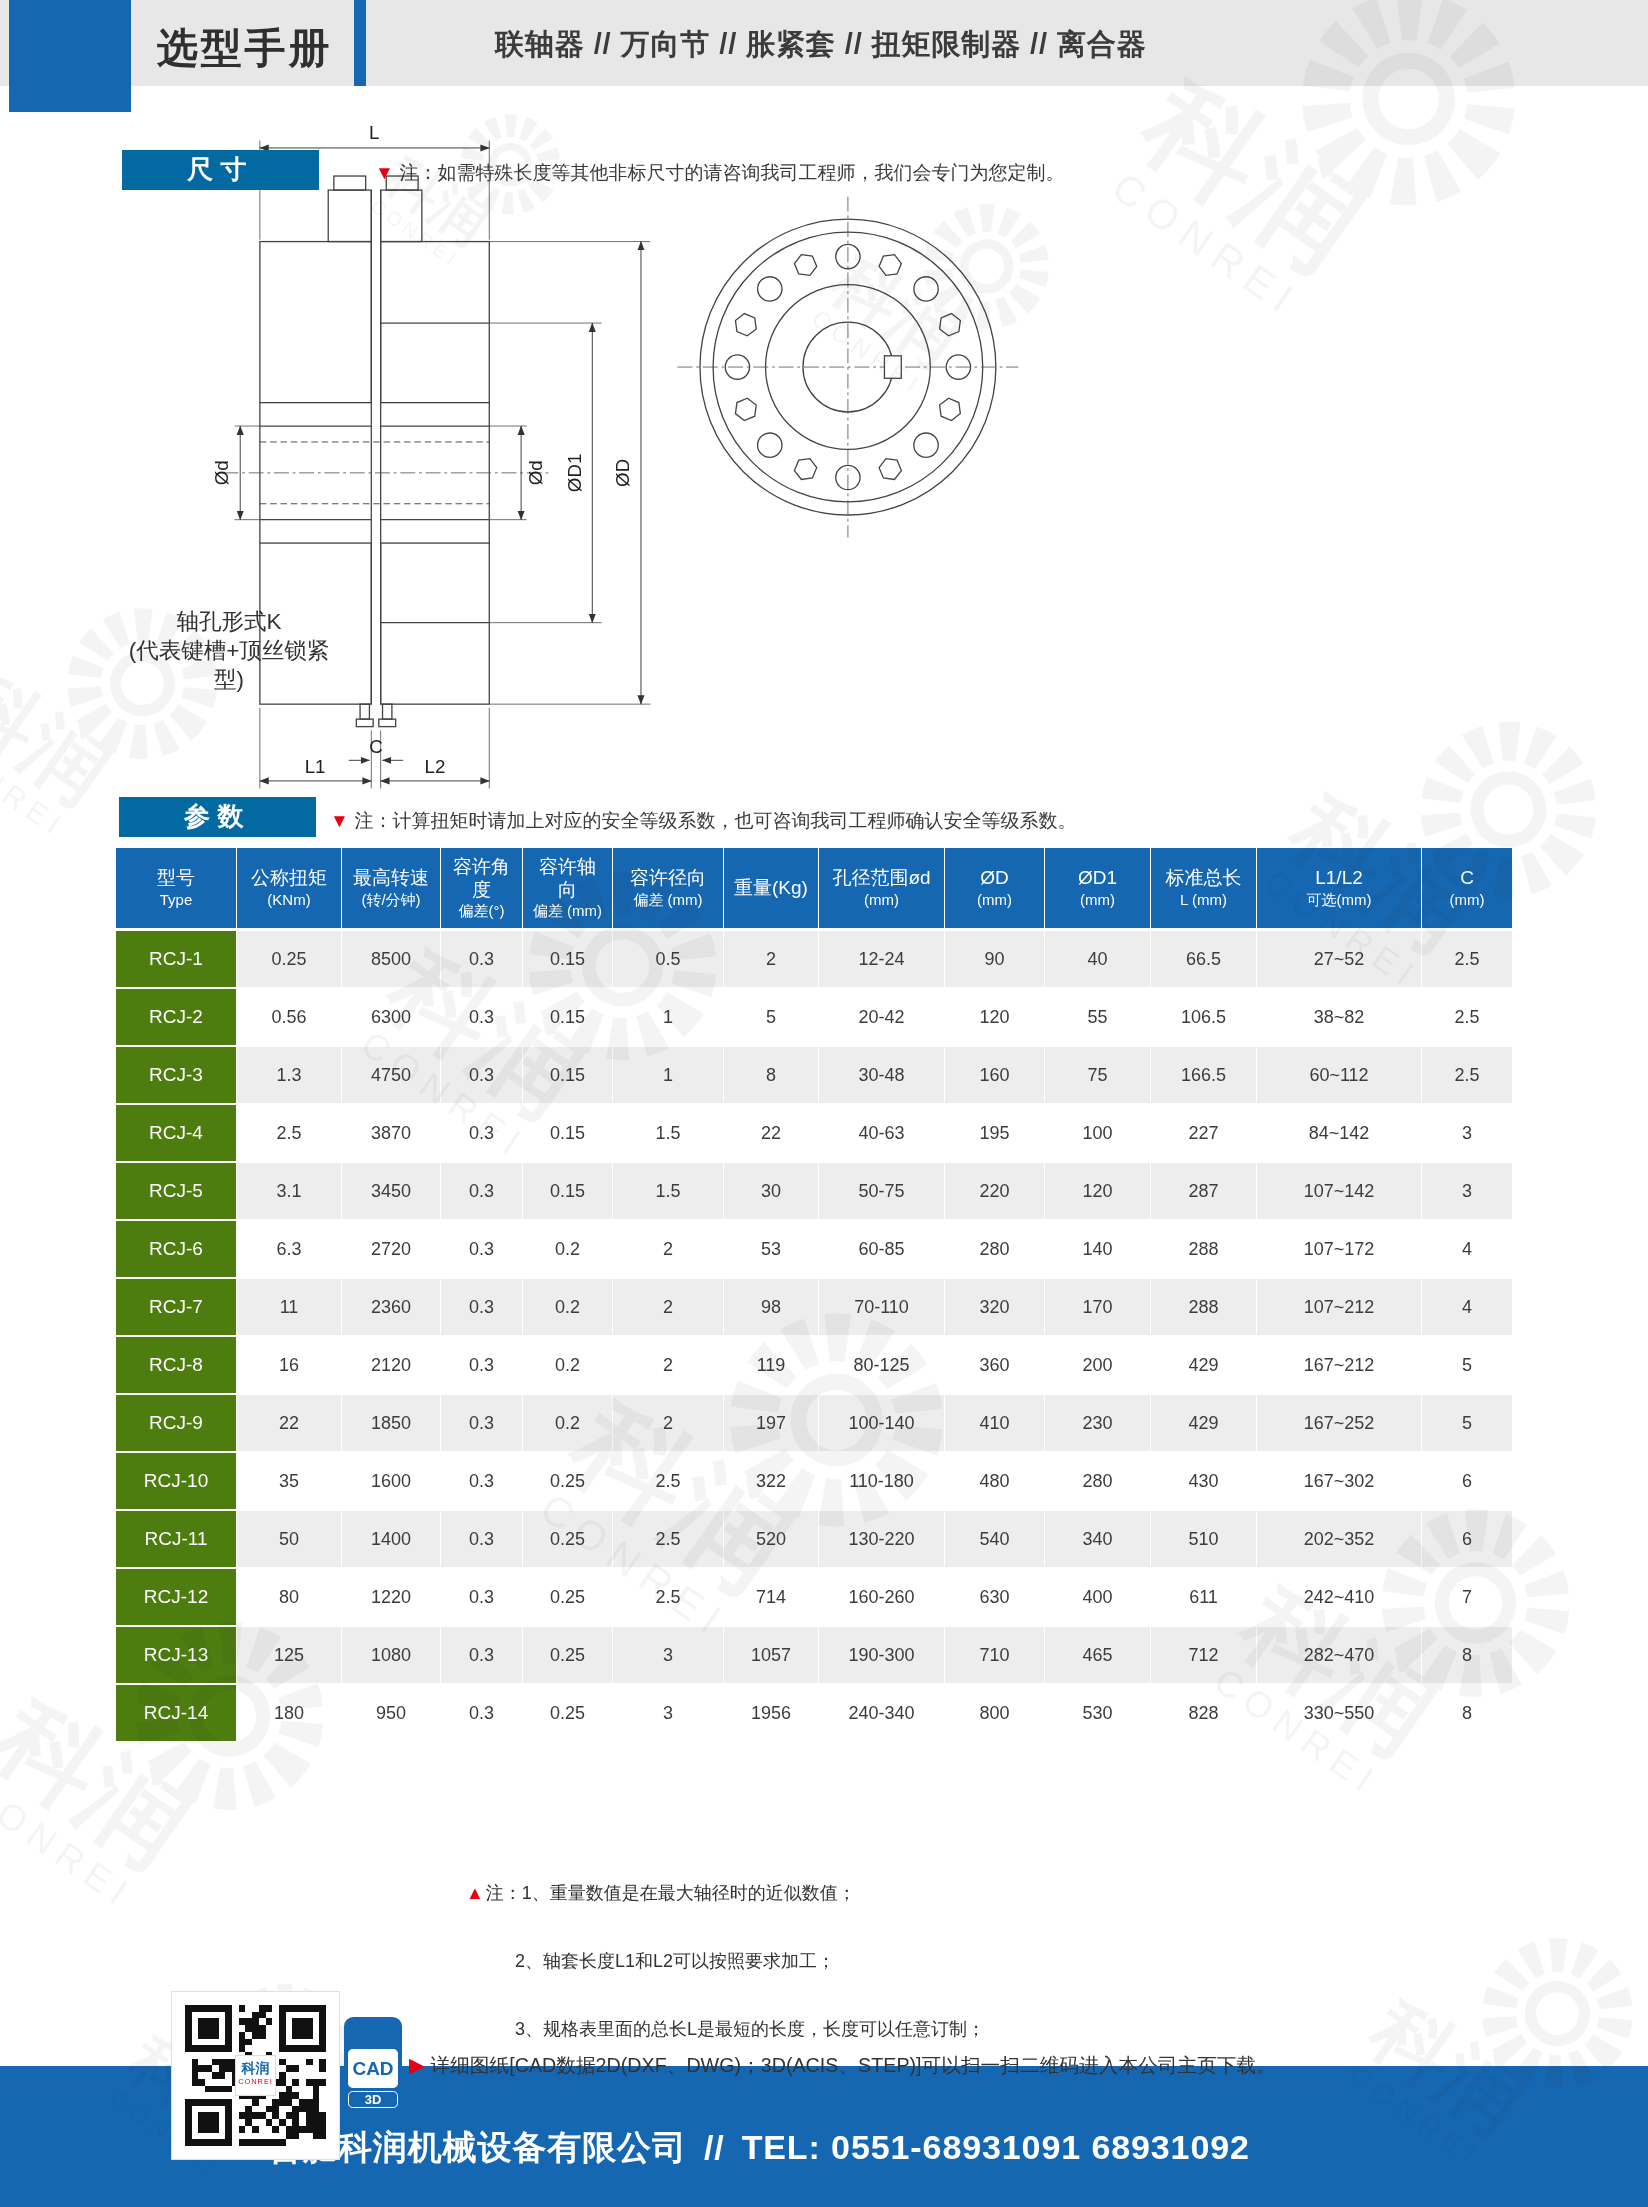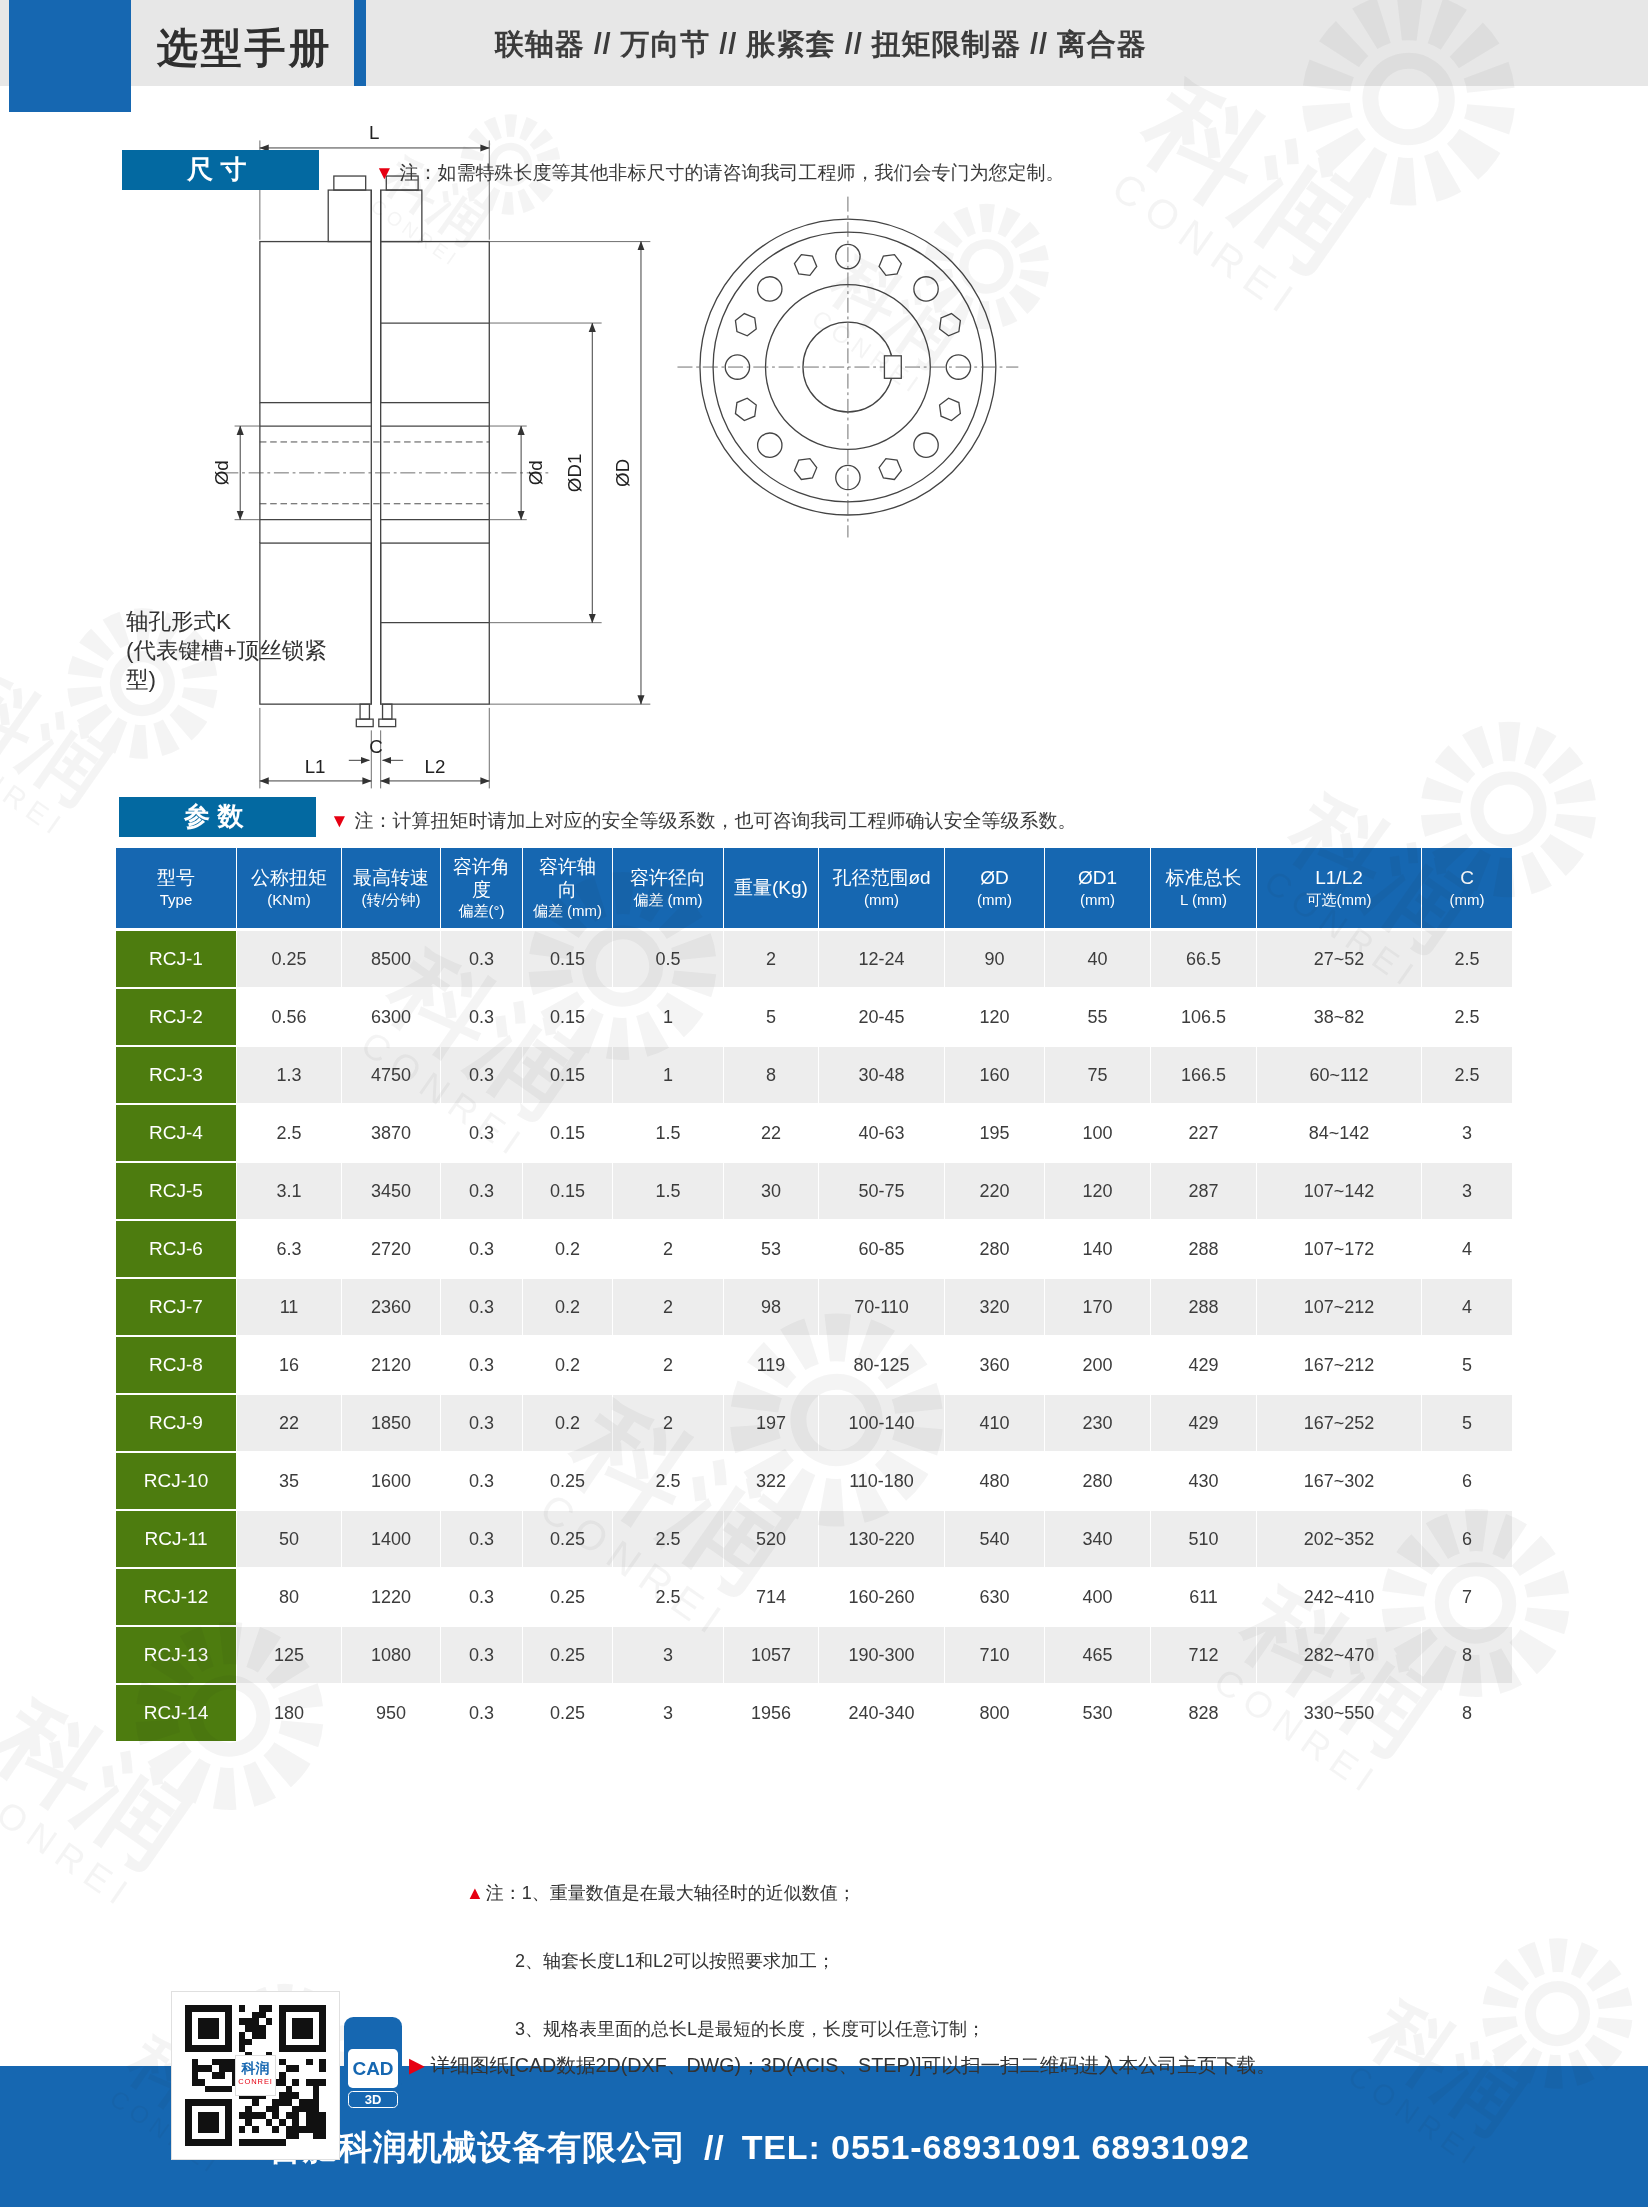--- a/index.html
+++ b/index.html
@@ -12,21 +12,21 @@
   .hdr-band{left:0;top:0;width:1649px;height:86px;background:#e7e7e7;z-index:1;}
   .hdr-block{left:9.4px;top:0;width:122px;height:112px;background:#1667b1;z-index:2;}
   .hdr-title{left:157px;top:20.6px;font-size:41px;font-weight:bold;color:#2f2f2f;letter-spacing:2.8px;z-index:2;}
   .hdr-bar{left:354px;top:0;width:12px;height:86px;background:#1667b1;z-index:2;}
   .hdr-products{left:495px;top:25px;font-size:29px;font-weight:bold;color:#3b3b3b;letter-spacing:0.9px;z-index:2;}
   
   .sec-box{width:197px;height:40px;background:#0369a1;color:#fff;font-size:26px;font-weight:bold;
            text-align:center;line-height:39px;letter-spacing:7.5px;z-index:2;}
   .sec-note{font-size:19px;color:#3a3a3a;z-index:2;white-space:nowrap;}
   .tri{color:#e60012;font-size:19px;margin-right:5.6px;}
-  .shaft-label{left:126px;top:607px;width:206px;font-size:22.5px;color:#333;line-height:29px;z-index:2;}
+  .shaft-label{left:126px;top:607px;width:206px;text-align:center;font-size:22.5px;color:#333;line-height:29px;z-index:2;}
   
   .draw{left:0;top:0;width:1649px;height:824px;z-index:1;pointer-events:none;}
   .ln{stroke:#444;stroke-width:1.4;fill:none;}
   .ext{stroke:#555;stroke-width:0.9;}
   .dim{stroke:#333;stroke-width:1;fill:none;marker-start:url(#arr);marker-end:url(#arr);}
   .dim1{stroke:#333;stroke-width:1;fill:none;marker-end:url(#arr);}
   .cl{stroke:#555;stroke-width:0.9;stroke-dasharray:16 4 3 4;fill:none;}
   .dsh{stroke:#444;stroke-width:1;stroke-dasharray:7 4;fill:none;}
   .dimtxt{font-family:"Liberation Sans","DejaVu Sans",sans-serif;font-size:20px;fill:#222;text-anchor:middle;}
   
@@ -290,21 +290,21 @@
           <td class="data">2.5</td>
         </tr>
         <tr>
           <td class="rowlabel">RCJ-2</td>
           <td class="data">0.56</td>
           <td class="data">6300</td>
           <td class="data">0.3</td>
           <td class="data">0.15</td>
           <td class="data">1</td>
           <td class="data">5</td>
-          <td class="data">20-45</td>
+          <td class="data">20-42</td>
           <td class="data">120</td>
           <td class="data">55</td>
           <td class="data">106.5</td>
           <td class="data">38~82</td>
           <td class="data">2.5</td>
         </tr>
         <tr>
           <td class="rowlabel">RCJ-3</td>
           <td class="data">1.3</td>
           <td class="data">4750</td>

